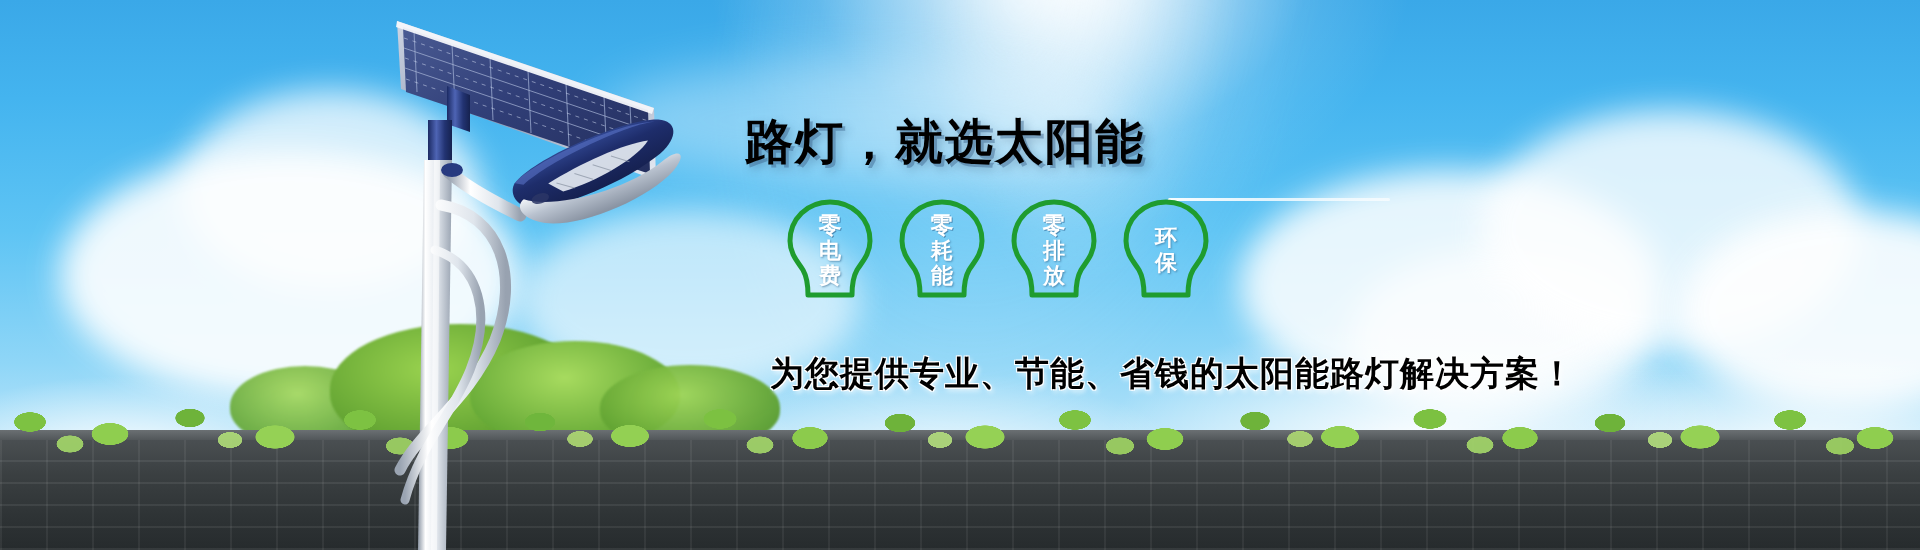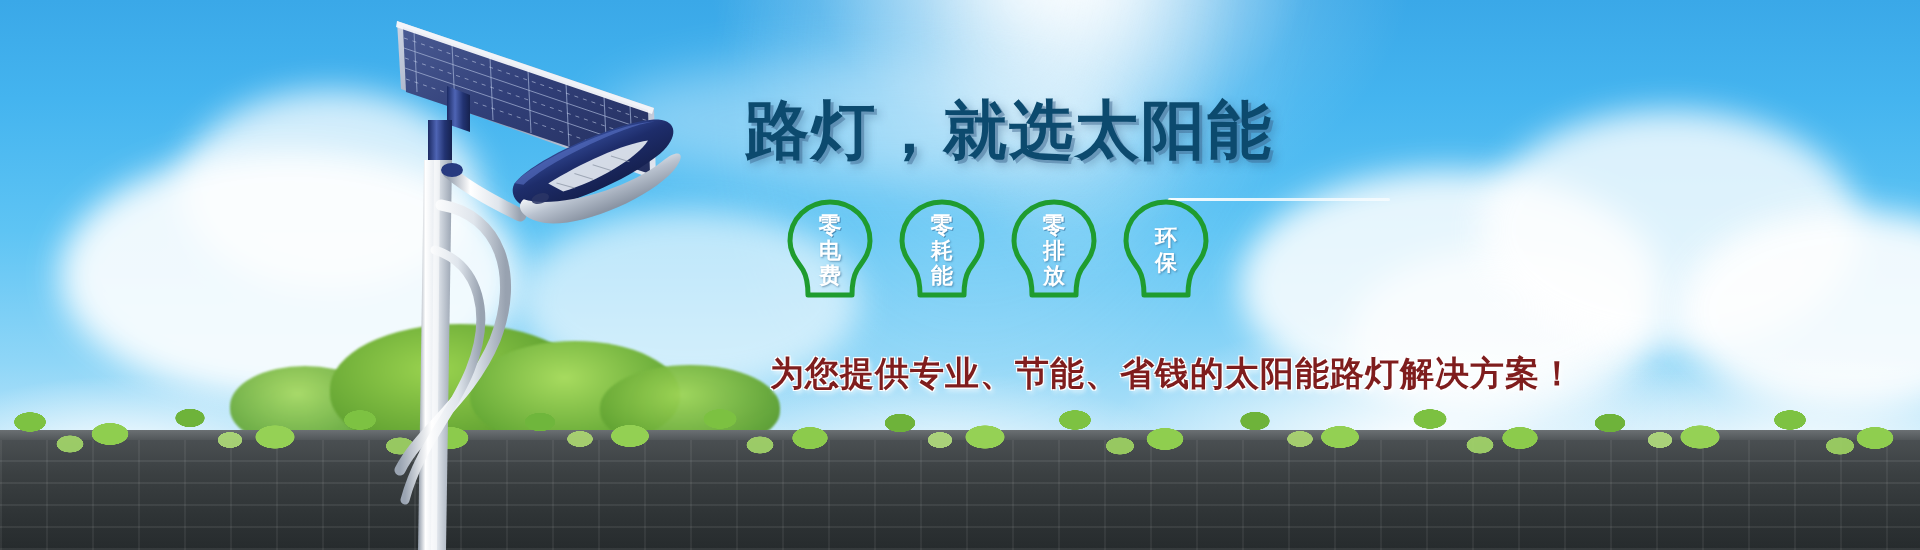--- a/index.html
+++ b/index.html
@@ -110,22 +110,22 @@
   .tree-d { left:230px; bottom:104px; width:150px; height:80px;
             background:radial-gradient(ellipse at 45% 35%, #a3d85a, #5fa331 72%, #4d892c 100%); opacity:.9; }
 
   
   .lamp { position:absolute; left:0; top:0; width:100%; height:100%; }
 
   
   .copy { position:absolute; left:0; top:0; width:100%; height:100%; }
 
   .headline {
-    position:absolute; left:745px; top:95px;
-    font-size:64px; line-height:70px; font-weight:bold; color:#0c4a6e;
+    position:absolute; left:745px; top:107px;
+    font-size:48px; line-height:70px; font-weight:bold; color:#000000;
     letter-spacing:2px; white-space:nowrap;
     text-shadow:
       3px 3px 0 rgba(60,100,140,.45),
       5px 5px 10px rgba(30,70,110,.35);
   }
 
   .divider {
     position:absolute; left:1168px; top:198px; width:222px; height:3px;
     background:linear-gradient(90deg, rgba(255,255,255,.95), rgba(255,255,255,.65));
     border-radius:2px;
@@ -143,21 +143,21 @@
   .badge .zero { font-size:23px; line-height:26px; color:#fff;
                  text-shadow:1px 1px 0 rgba(45,95,140,.6); }
   .badge.b1 { left:0px;   top:0px; }
   .badge.b2 { left:112px; top:0px; }
   .badge.b3 { left:224px; top:0px; }
   .badge.b4 { left:336px; top:0px; }
 
   .tagline {
     position:absolute; left:770px; top:350px;
     font-size:34px; line-height:46px; font-weight:bold; letter-spacing:1px;
-    color:#7f1d1d; white-space:nowrap;
+    color:#000000; white-space:nowrap;
     text-shadow:
       1px 1px 0 #ffffff, -1px -1px 0 #ffffff,
       1px -1px 0 #ffffff, -1px 1px 0 #ffffff,
       2px 3px 5px rgba(255,255,255,.8);
   }
 </style>
 </head>
 <body>
 
 <div class="banner">

